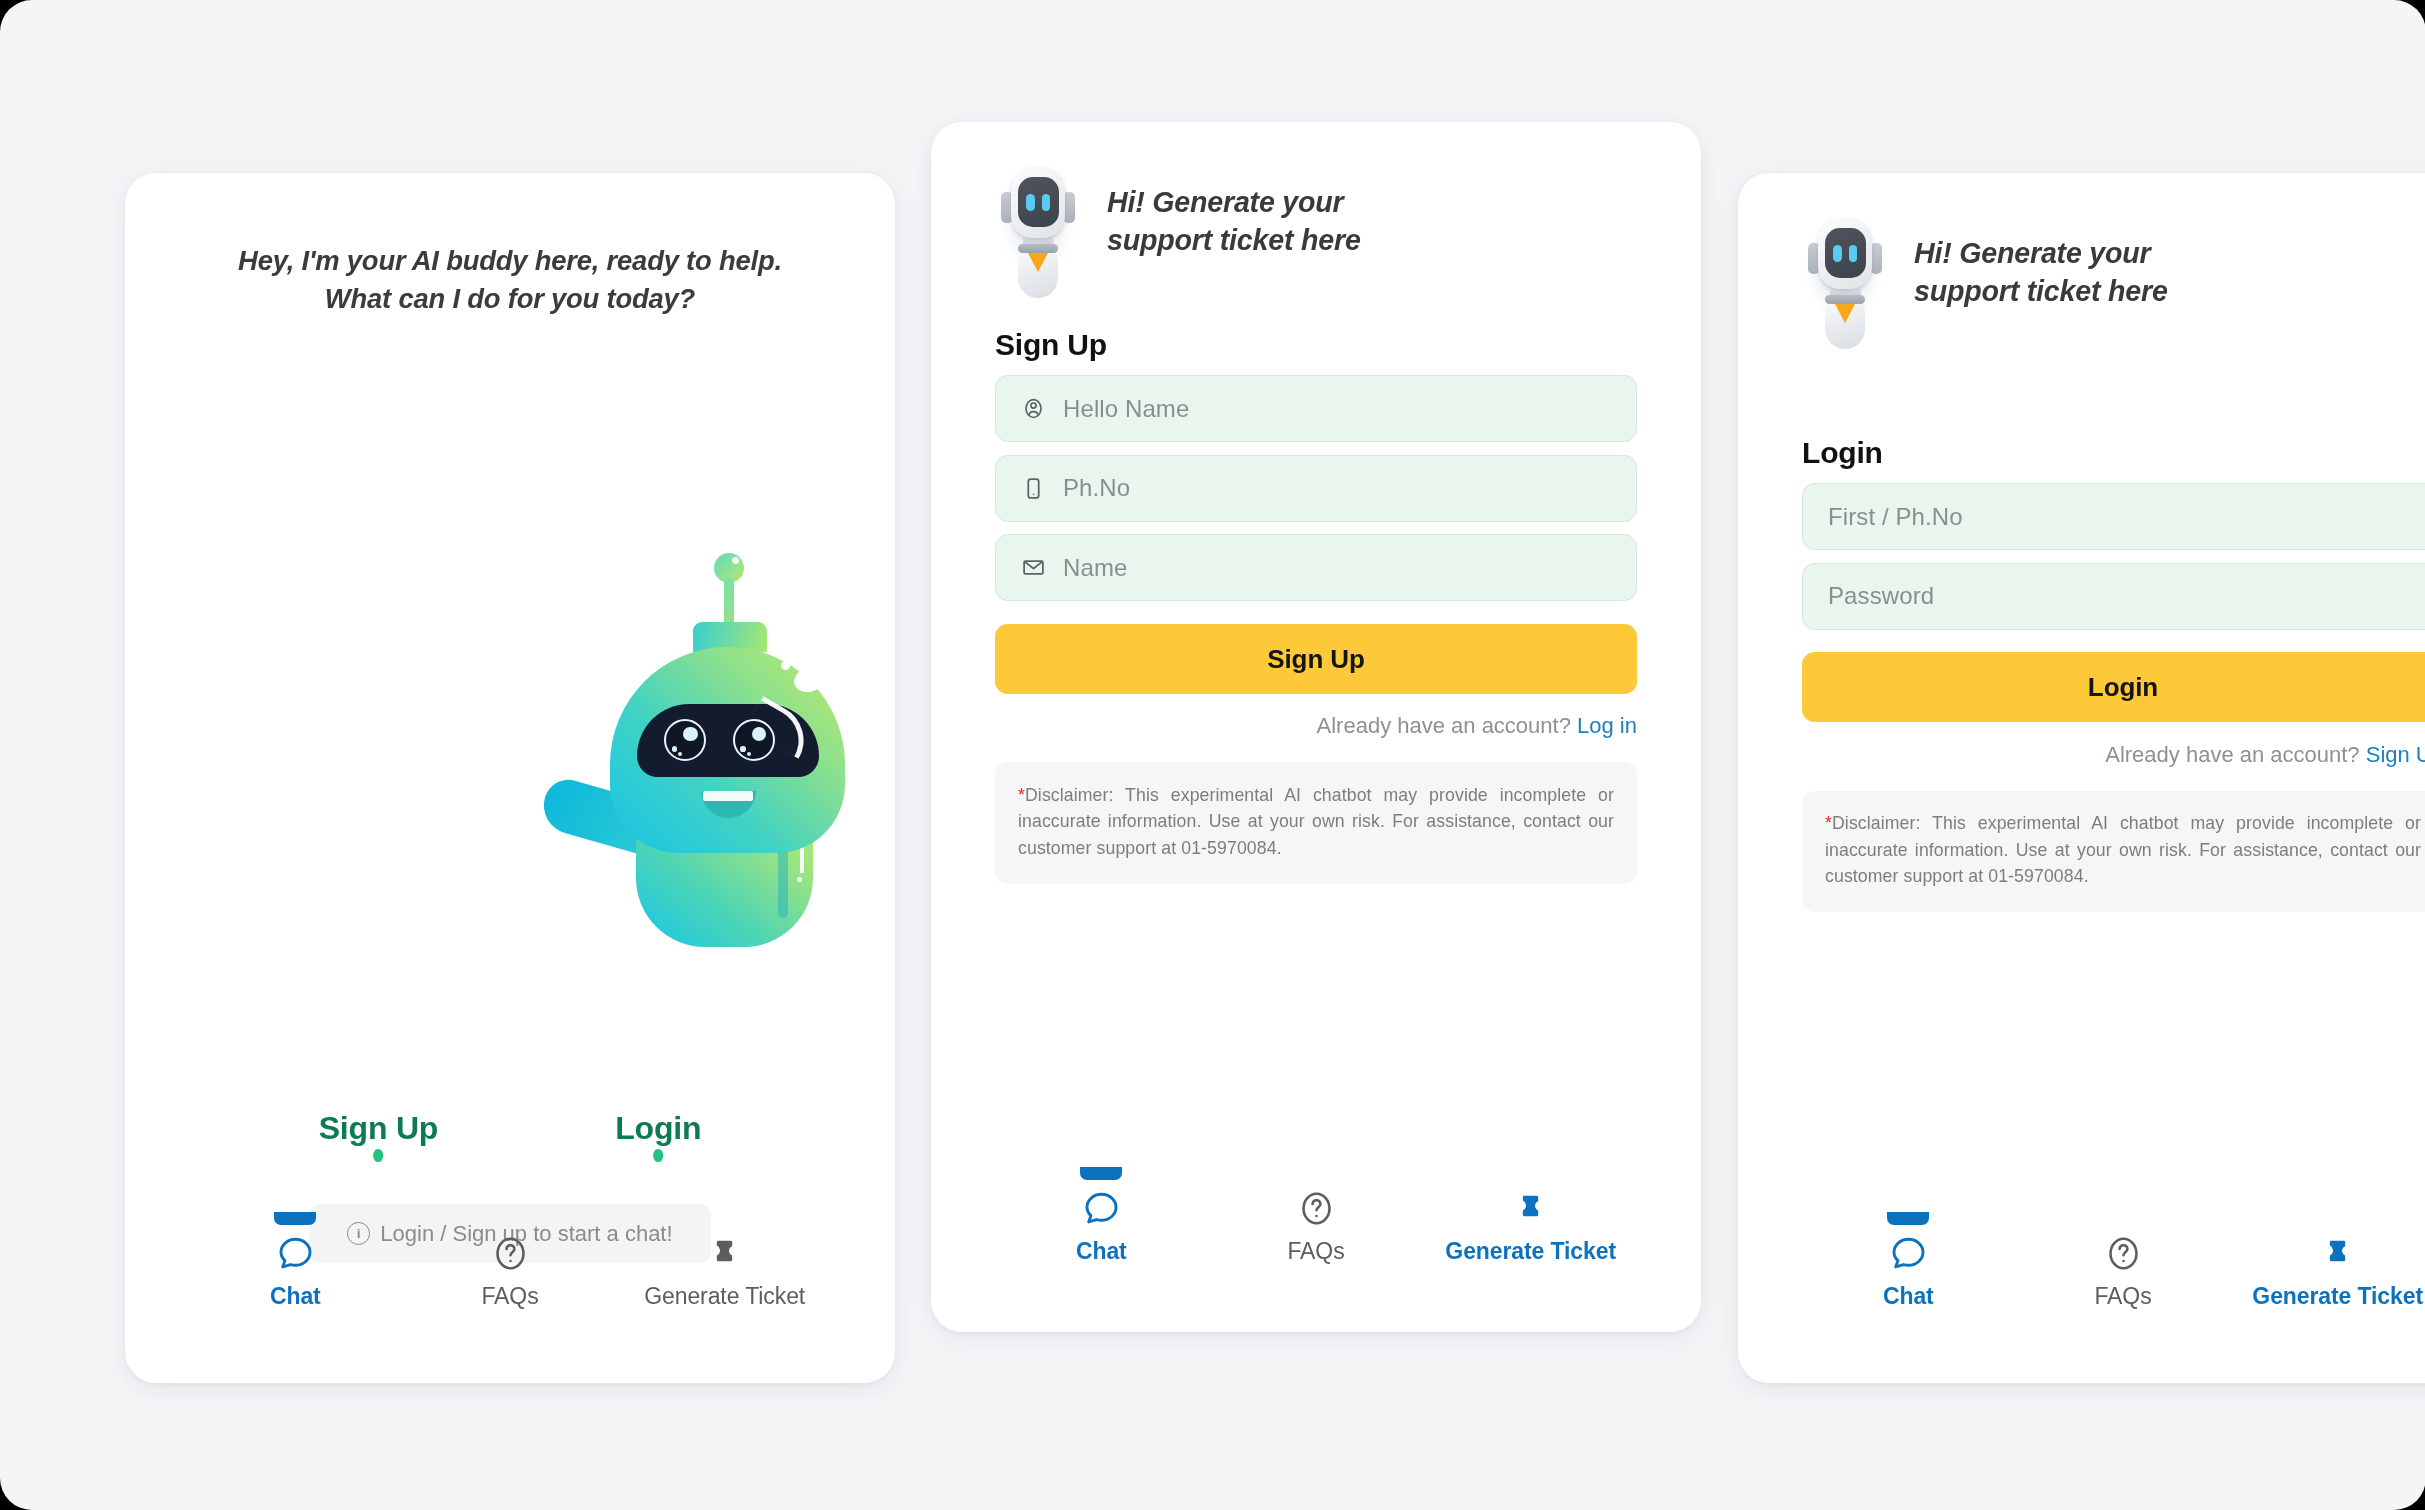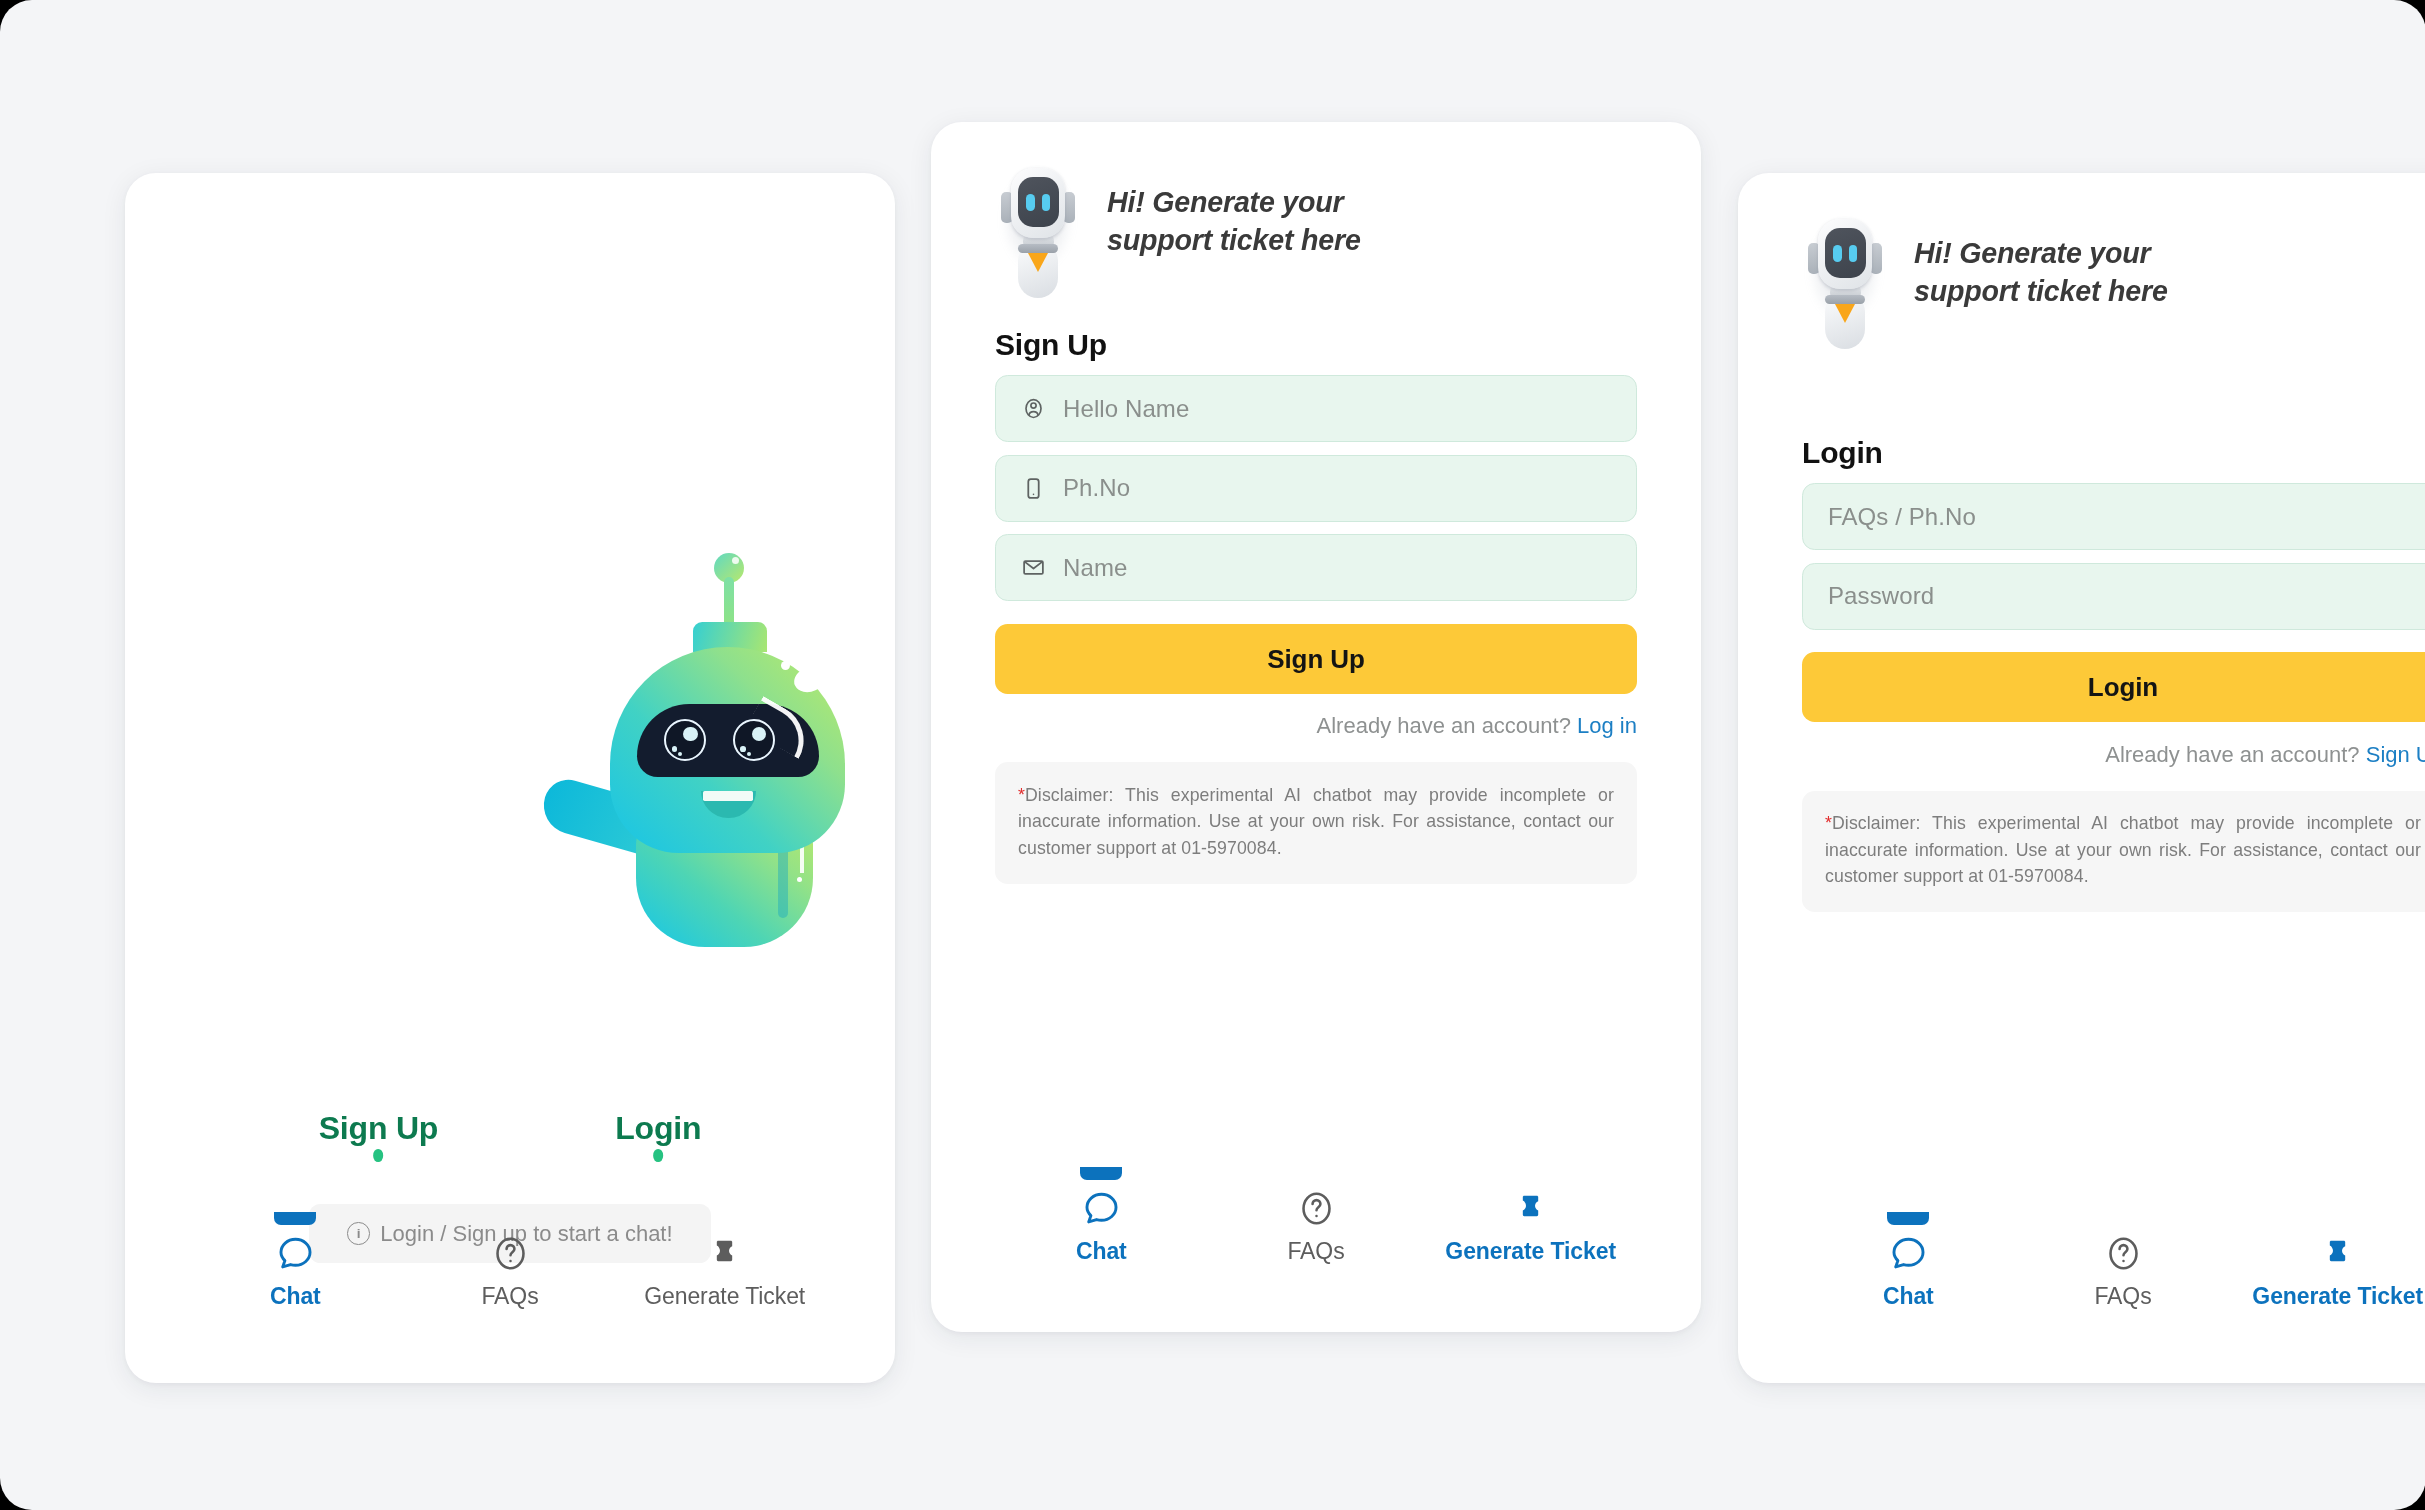--- a/index.html
+++ b/index.html
@@ -448,20 +448,24 @@
   
   #card-signup .bottom-nav { height: 165px; }
 </style>
 </head>
 <body>
 
 <div id="page">
 
   <div class="card" id="card-chat">
 
+    <div class="intro-text">
+      <span>Hey, I'm your AI buddy here, ready to help.</span>
+      <span>What can I do for you today?</span>
+    </div>
 
     <div class="mascot-stage">
 
 
       <div class="robot">
         <div class="r-ant-ball"></div>
         <div class="r-ant-stem"></div>
         <div class="r-ant-base"></div>
         <div class="r-arm"></div>
         <div class="r-body">
@@ -661,21 +665,21 @@
         <span>Hi! Generate your</span>
         <span>support ticket here</span>
       </div>
     </div>
 
     <div class="form-title">Login</div>
 
     <div class="fields">
 
       <div class="field">
-        <span class="ph">FAQs / Ph.No</span>
+        <span class="ph">First / Ph.No</span>
       </div>
 
       <div class="field">
         <span class="ph">Password</span>
       </div>
 
       <button class="primary-btn">Login</button>
 
       <div class="switch-line">
         <span>Already have an account? </span><span class="lnk">Sign Up</span>

